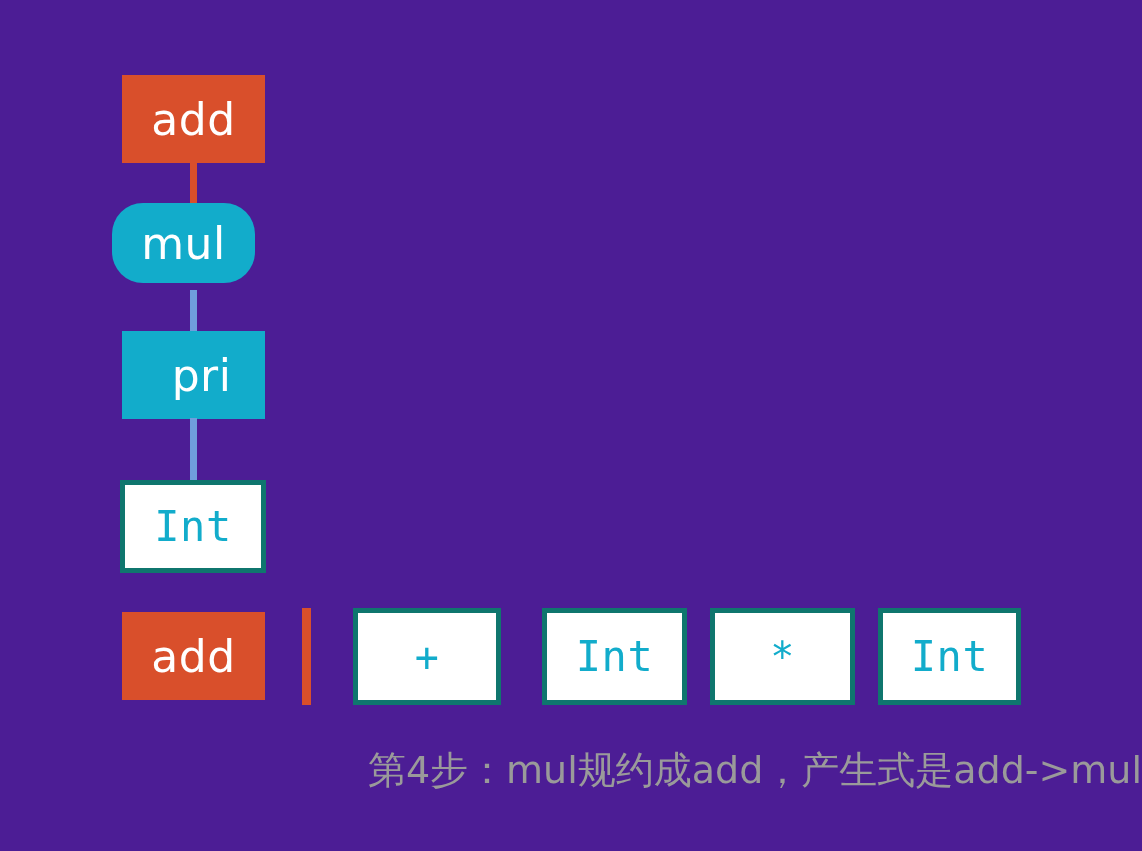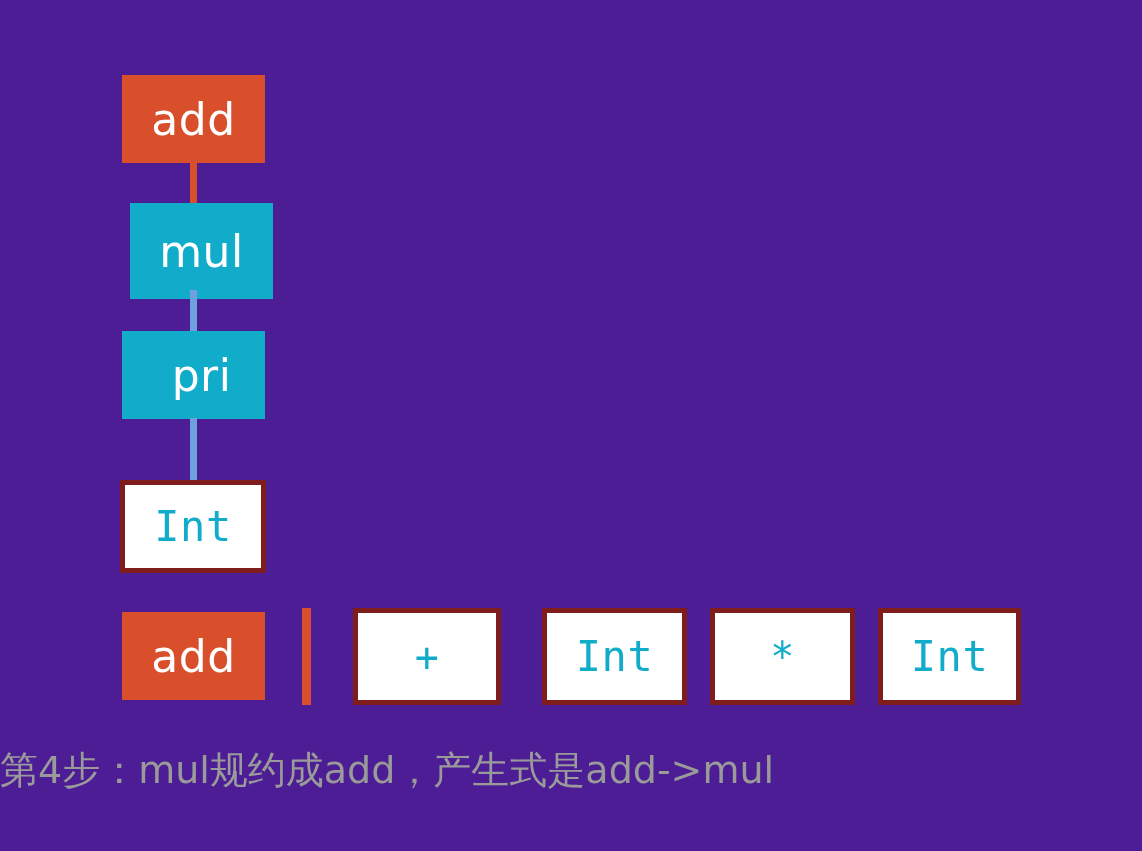--- a/index.html
+++ b/index.html
@@ -43,21 +43,21 @@
     color: #ffffff;
     border: none;
     font-size: 44px;
     font-weight: 400;
   }
 
   
   .node.outline-cyan {
     background: #ffffff;
     color: #12ACCB;
-    border: 5px solid #7f1d1d;
+    border: 5px solid #0f766e;
     font-size: 42px;
     font-weight: 400;
     font-family: "DejaVu Sans Mono", monospace;
   }
 
   .node.outline-cyan.op {
     font-size: 40px;
   }
 
   
@@ -71,41 +71,41 @@
   .cursor-bar {
     position: absolute;
     background: #d94f2b;
   }
 
   
   .caption {
     position: absolute;
     left: 0;
     width: 1142px;
-    text-align: left;
+    text-align: right;
     color: #9a9a9a;
     font-size: 38px;
     font-family: "DejaVu Sans", sans-serif;
     white-space: nowrap;
   }
 </style>
 </head>
 <body>
 
 <div id="canvas" style="background: #4c1d95;">
 
   <div>
 
     <div class="node fill-red" id="stack-node-0" style="left: 122px; top: 75px; width: 143px; height: 88px;">
       <span>add</span>
     </div>
 
     <div class="connector red" id="conn-0" style="left: 190px; top: 162px; width: 7px; height: 42px;"></div>
 
-    <div class="node fill-cyan" id="stack-node-1" style="left: 130px; top: 203px; width: 143px; height: 96px;">
+    <div class="node fill-cyan" id="stack-node-1" style="left: 112px; top: 203px; width: 143px; height: 80px; border-radius: 31px;">
       <span>mul</span>
     </div>
 
     <div class="connector blue" id="conn-1" style="left: 190px; top: 290px; width: 7px; height: 42px;"></div>
 
     <div class="node fill-cyan" id="stack-node-2" style="left: 122px; top: 331px; width: 143px; height: 88px; padding-left: 16px;">
       <span>pri</span>
     </div>
 
     <div class="connector blue" id="conn-2" style="left: 190px; top: 418px; width: 7px; height: 63px;"></div>

